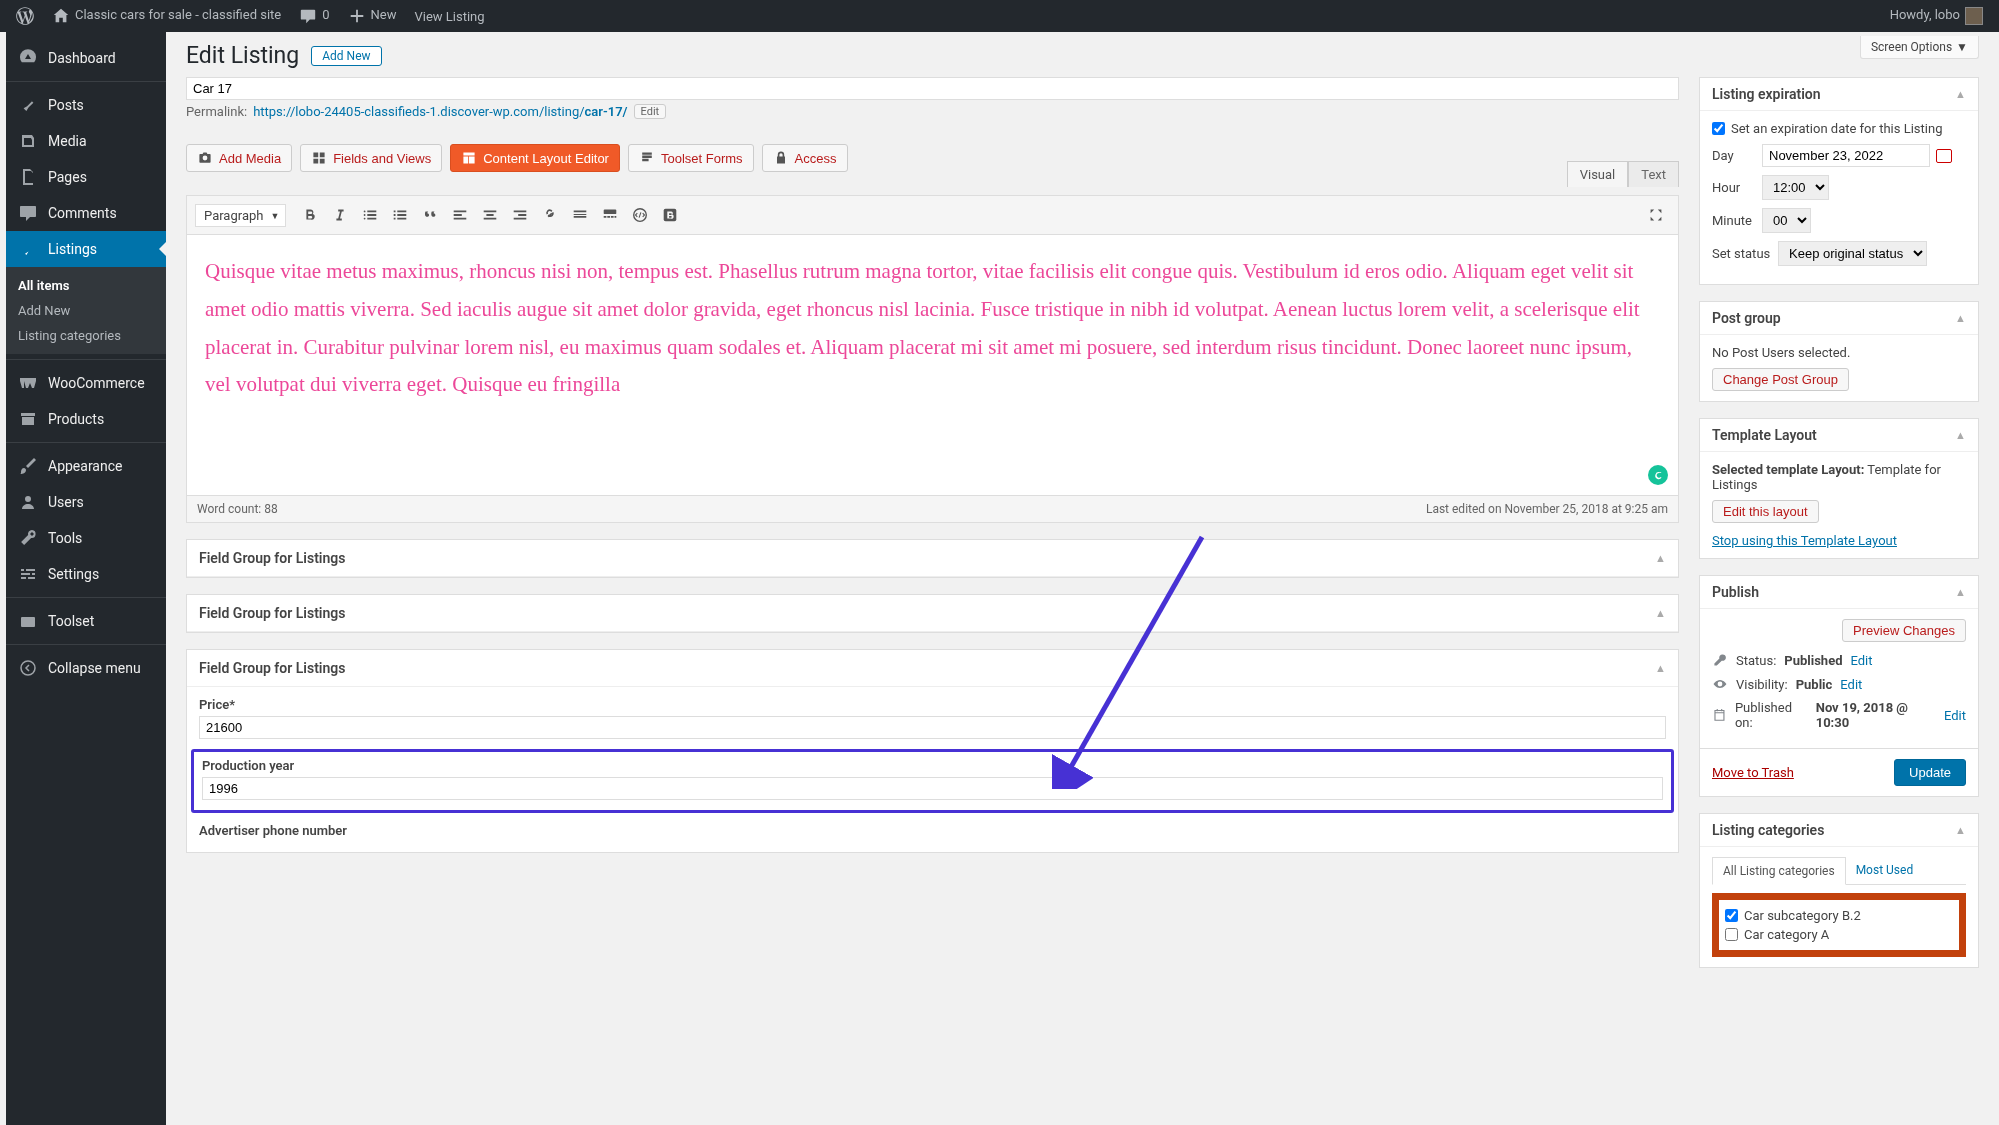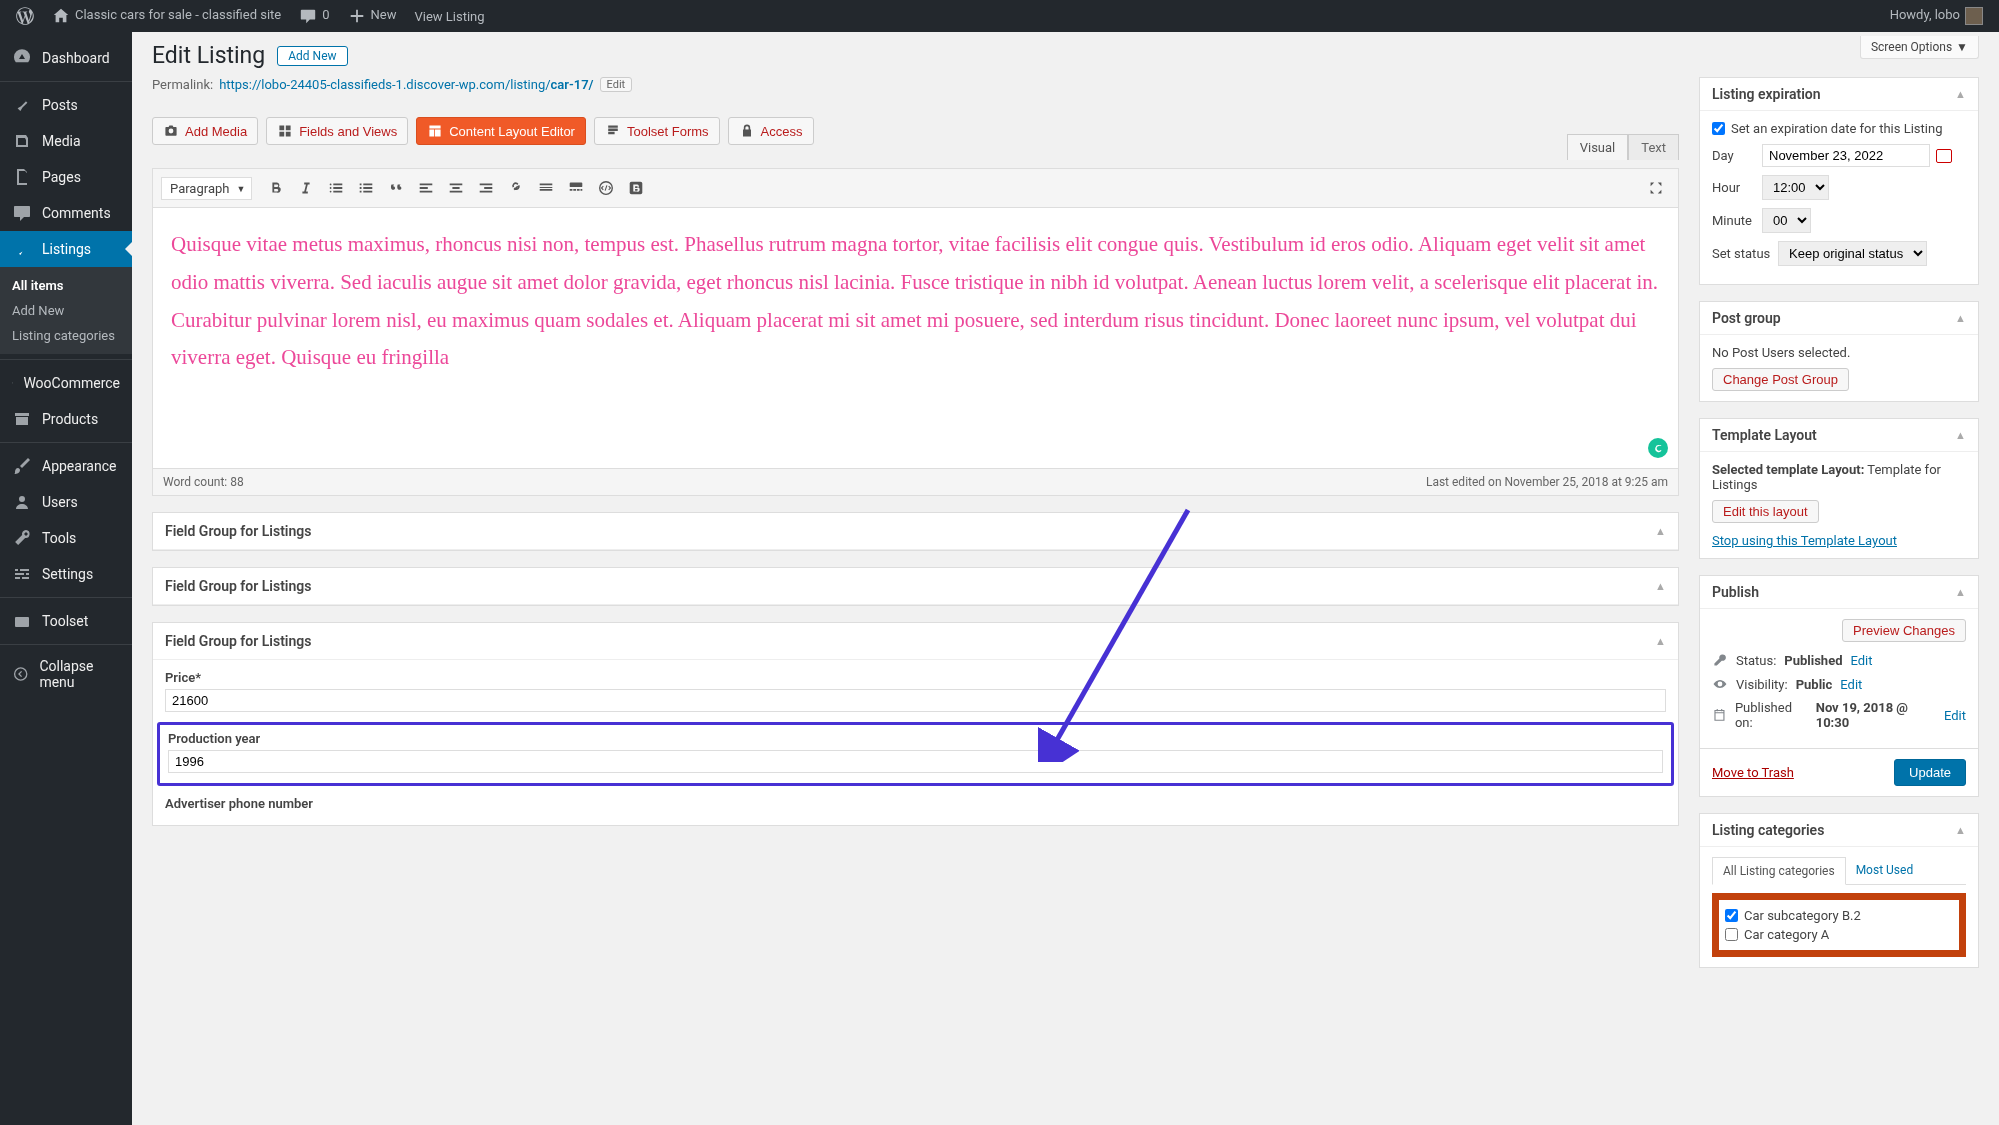--- a/index.html
+++ b/index.html
@@ -3,21 +3,21 @@
 <meta charset="utf-8">
 <style>
 * { margin: 0; padding: 0; box-sizing: border-box; }
 body { font-family: -apple-system, BlinkMacSystemFont, "Segoe UI", Roboto, sans-serif; font-size: 13px; color: #444; background: #f1f1f1; }
 .admin-bar { background: #23282d; height: 32px; display: flex; align-items: center; padding: 0 10px; justify-content: space-between; color: #b4b9be; font-size: 13px; }
 .admin-bar-left, .admin-bar-right { display: flex; align-items: center; gap: 6px; }
 .admin-bar a { color: #b4b9be; text-decoration: none; display: flex; align-items: flex-start; gap: 5px; padding: 0 6px; }
 .admin-bar svg { width: 18px; height: 18px; fill: #b4b9be; }
 .admin-bar .avatar { width: 18px; height: 18px; background: #6d5f4e; border: 1px solid #888; }
 .main { display: flex; min-height: calc(100vh - 32px); }
-.sidebar { width: 132px; background: #23282d; color: #eee; padding-top: 8px; }
+.sidebar { width: 160px; background: #23282d; color: #eee; padding-top: 8px; margin-left: 6px; }
 .menu-item { display: flex; align-items: center; gap: 10px; padding: 8px 12px; color: #eee; font-size: 14px; cursor: pointer; }
 .menu-item.active { background: #0073aa; color: #fff; position: relative; }
 .menu-item.active::after { content: ""; position: absolute; right: -1px; top: 50%; transform: translateY(-50%); border: 8px solid transparent; border-right-color: #f1f1f1; }
 .menu-item svg { width: 20px; height: 20px; fill: rgba(240,245,250,0.6); }
 .menu-item.active svg { fill: #fff; }
 .submenu { background: #32373c; padding: 6px 0; }
 .submenu-item { padding: 5px 12px; color: #b4b9be; font-size: 13px; cursor: pointer; }
 .submenu-item.current { color: #fff; font-weight: 600; }
 .menu-sep { border-top: 1px solid #3a3f44; margin: 5px 0; }
 .content { flex: 1; padding: 10px 20px 20px 20px; overflow: auto; }
@@ -227,20 +227,21 @@
       <span class="page-title">Edit Listing</span>
       <span class="btn btn-link">Add New</span>
       <div class="screen-options">
           <span>Screen Options</span> 
           <span>▼</span>
         </div>
     </div>
 
     <div class="layout-2col">
       <div class="col-main">
+        <input type="text" class="title-input" value="Car 17" style="">
         <div class="permalink">
           <span>Permalink:</span>
           <a href="#"><span>https://lobo-24405-classifieds-1.discover-wp.com/listing/</span><span class="slug">car-17/</span></a>
           <span class="edit-small">Edit</span>
         </div>
 
         <div class="editor-toolbar">
           <button class="btn">
               <svg viewBox="0 0 20 20">
                 <path d="M7 5l1-2h4l1 2h3a1 1 0 011 1v9a1 1 0 01-1 1H4a1 1 0 01-1-1V6a1 1 0 011-1h3zm3 2a3 3 0 100 6 3 3 0 000-6z"></path>

